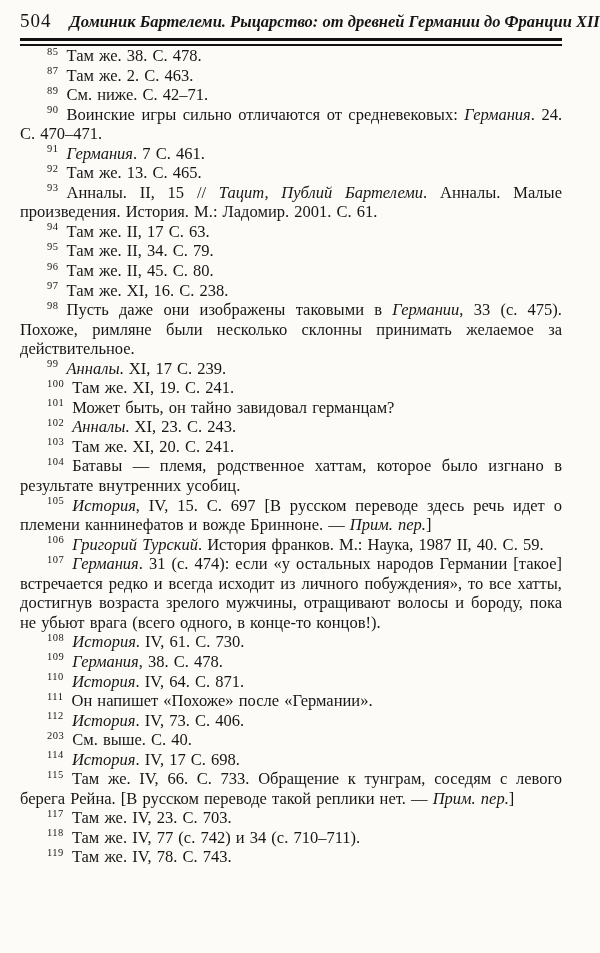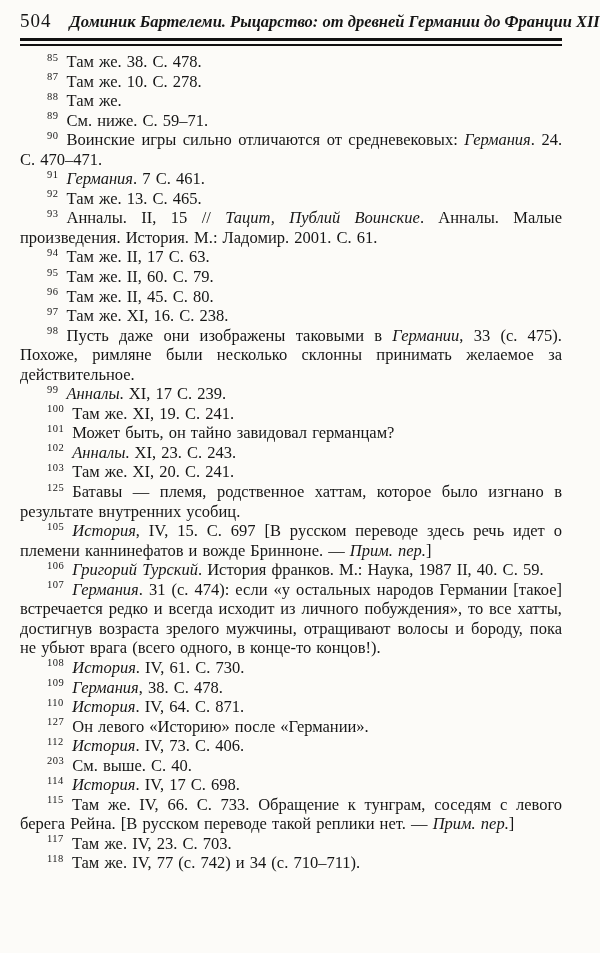--- a/index.html
+++ b/index.html
@@ -38,21 +38,21 @@
     white-space: nowrap;
     padding-left: 18px;
   }
   .header-rule {
     height: 3px;
     border-top: 3px solid #111;
     border-bottom: 2px solid #111;
     margin: 2px 0 0 0;
   }
   .footnotes {
-    margin-top: 6px;
+    margin-top: 0;
   }
   p.fn {
     margin: 0;
     font-size: 16.5px;
     line-height: 19.55px;
     text-indent: 27px;
     text-align: justify;
     word-spacing: 1px;
   }
   sup.fn-num {
@@ -70,45 +70,45 @@
 <body>
 
 <div class="page">
   <div class="page-header">
     <span class="page-number">504</span>
     <span class="running-title">Доминик Бартелеми. Рыцарство: от древней Германии до Франции XII в.</span>
   </div>
   <div class="header-rule"></div>
   <div class="footnotes">
       <p class="fn"><sup class="fn-num">85</sup><span>Там же. 38. С. 478.</span></p>
-      <p class="fn"><sup class="fn-num">87</sup><span>Там же. 10. С. 278.</span></p>
-      <p class="fn"><sup class="fn-num">88</sup><span>Там же.</span></p>
-      <p class="fn"><sup class="fn-num">89</sup><span>См. ниже. С. 59–71.</span></p>
+      <p class="fn"><sup class="fn-num">87</sup><span>Там же. 2. С. 463.</span></p>
+      <p class="fn"><sup class="fn-num">89</sup><span>См. ниже. С. 42–71.</span></p>
       <p class="fn"><sup class="fn-num">90</sup><span>Воинские игры сильно отличаются от средневековых: </span><em>Германия</em><span>. 24. С. 470–471.</span></p>
       <p class="fn"><sup class="fn-num">91</sup><em>Германия</em><span>. 7 С. 461.</span></p>
       <p class="fn"><sup class="fn-num">92</sup><span>Там же. 13. С. 465.</span></p>
-      <p class="fn"><sup class="fn-num">93</sup><span>Анналы. II, 15 // </span><em>Тацит, Публий Воинские</em><span>. Анналы. Малые произведения. История. М.: Ладомир. 2001. С. 61.</span></p>
+      <p class="fn"><sup class="fn-num">93</sup><span>Анналы. II, 15 // </span><em>Тацит, Публий Бартелеми</em><span>. Анналы. Малые произведения. История. М.: Ладомир. 2001. С. 61.</span></p>
       <p class="fn"><sup class="fn-num">94</sup><span>Там же. II, 17 С. 63.</span></p>
-      <p class="fn"><sup class="fn-num">95</sup><span>Там же. II, 60. С. 79.</span></p>
+      <p class="fn"><sup class="fn-num">95</sup><span>Там же. II, 34. С. 79.</span></p>
       <p class="fn"><sup class="fn-num">96</sup><span>Там же. II, 45. С. 80.</span></p>
       <p class="fn"><sup class="fn-num">97</sup><span>Там же. XI, 16. С. 238.</span></p>
       <p class="fn"><sup class="fn-num">98</sup><span>Пусть даже они изображены таковыми в </span><em>Германии</em><span>, 33 (с. 475). Похоже, римляне были несколько склонны принимать желаемое за действительное.</span></p>
       <p class="fn"><sup class="fn-num">99</sup><em>Анналы</em><span>. XI, 17 С. 239.</span></p>
       <p class="fn"><sup class="fn-num">100</sup><span>Там же. XI, 19. С. 241.</span></p>
       <p class="fn"><sup class="fn-num">101</sup><span>Может быть, он тайно завидовал германцам?</span></p>
       <p class="fn"><sup class="fn-num">102</sup><em>Анналы</em><span>. XI, 23. С. 243.</span></p>
       <p class="fn"><sup class="fn-num">103</sup><span>Там же. XI, 20. С. 241.</span></p>
-      <p class="fn"><sup class="fn-num">125</sup><span>Батавы — племя, родственное хаттам, которое было изгнано в результате внутренних усобиц.</span></p>
+      <p class="fn"><sup class="fn-num">104</sup><span>Батавы — племя, родственное хаттам, которое было изгнано в результате внутренних усобиц.</span></p>
       <p class="fn"><sup class="fn-num">105</sup><em>История</em><span>, IV, 15. С. 697 [В русском переводе здесь речь идет о племени каннинефатов и вожде Бринноне. — </span><em>Прим. пер.</em><span>]</span></p>
       <p class="fn"><sup class="fn-num">106</sup><em>Григорий Турский</em><span>. История франков. М.: Наука, 1987 II, 40. С. 59.</span></p>
       <p class="fn"><sup class="fn-num">107</sup><em>Германия</em><span>. 31 (с. 474): если «у остальных народов Германии [такое] встречается редко и всегда исходит из личного побуждения», то все хатты, достигнув возраста зрелого мужчины, отращивают волосы и бороду, пока не убьют врага (всего одного, в конце-то концов!).</span></p>
       <p class="fn"><sup class="fn-num">108</sup><em>История</em><span>. IV, 61. С. 730.</span></p>
       <p class="fn"><sup class="fn-num">109</sup><em>Германия</em><span>, 38. С. 478.</span></p>
       <p class="fn"><sup class="fn-num">110</sup><em>История</em><span>. IV, 64. С. 871.</span></p>
-      <p class="fn"><sup class="fn-num">127</sup><span>Он левого «Историю» после «Германии».</span></p>
+      <p class="fn"><sup class="fn-num">111</sup><span>Он напишет «Похоже» после «Германии».</span></p>
       <p class="fn"><sup class="fn-num">112</sup><em>История</em><span>. IV, 73. С. 406.</span></p>
       <p class="fn"><sup class="fn-num">203</sup><span>См. выше. С. 40.</span></p>
       <p class="fn"><sup class="fn-num">114</sup><em>История</em><span>. IV, 17 С. 698.</span></p>
       <p class="fn"><sup class="fn-num">115</sup><span>Там же. IV, 66. С. 733. Обращение к тунграм, соседям с левого берега Рейна. [В русском переводе такой реплики нет. — </span><em>Прим. пер.</em><span>]</span></p>
       <p class="fn"><sup class="fn-num">117</sup><span>Там же. IV, 23. С. 703.</span></p>
       <p class="fn"><sup class="fn-num">118</sup><span>Там же. IV, 77 (с. 742) и 34 (с. 710–711).</span></p>
+      <p class="fn"><sup class="fn-num">119</sup><span>Там же. IV, 78. С. 743.</span></p>
     </div>
 </div>
 
 </body></html>

